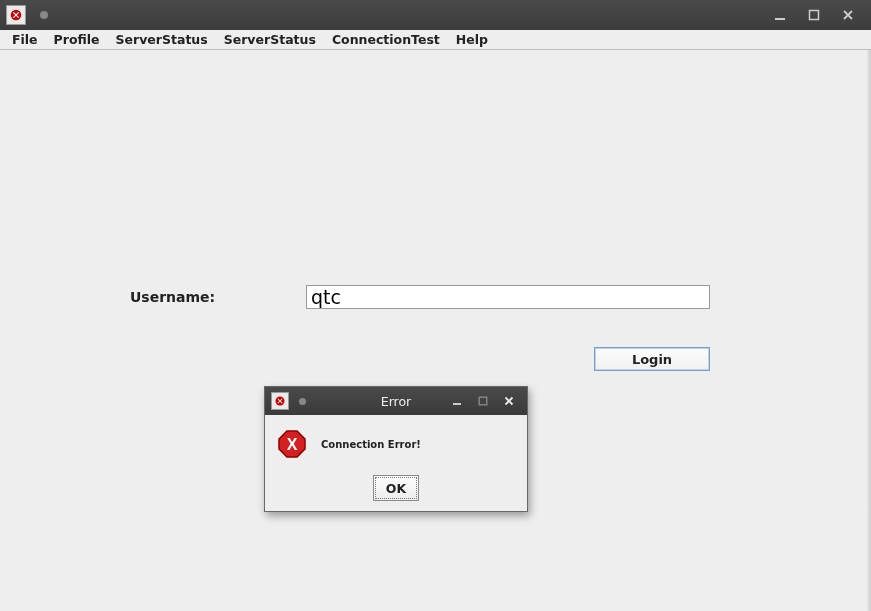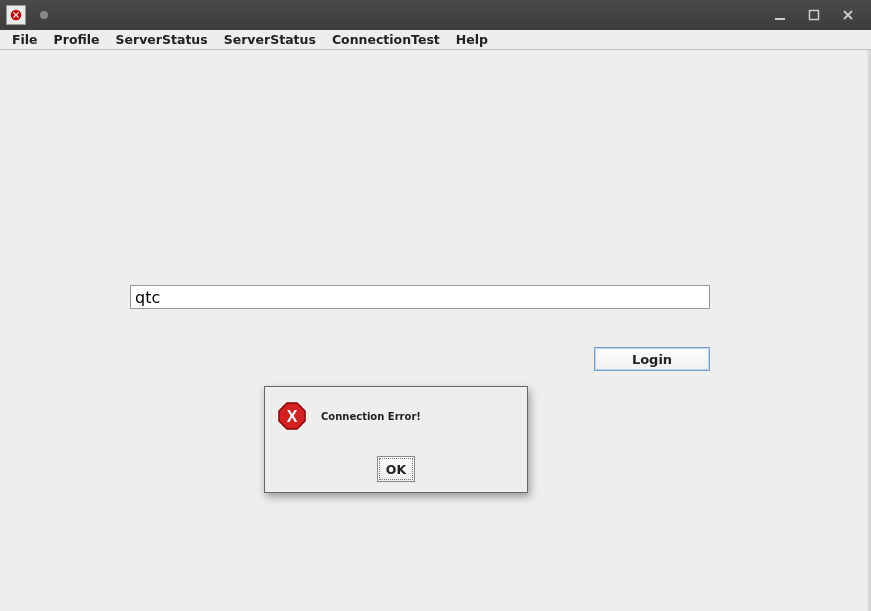--- a/index.html
+++ b/index.html
@@ -82,21 +82,21 @@
       font-weight: bold;
       font-size: 14px;
       color: #222;
     }
     .text-input {
       flex: 1;
       height: 24px;
       border: 1px solid #9a9a9a;
       background: #fff;
       font-family: inherit;
-      font-size: 16px;
+      font-size: 19px;
       padding: 0 4px;
       outline: none;
     }
     .text-input.selected-text { color: #000; }
     .text-input.selected-text::selection { background: #b4d5ff; }
     .login-btn-row {
       display: flex;
       justify-content: flex-end;
       margin-top: 32px;
     }
@@ -173,32 +173,31 @@
     }
     .dialog-msg {
       font-weight: bold;
       font-size: 10px;
       color: #222;
     }
     .dialog-btn-row {
       display: flex; justify-content: center;
     }
     .ok-btn {
-      width: 38px;
+      width: 46px;
       height: 26px;
       background: linear-gradient(#fdfdfd, #ededed);
       border: 1px solid #8a8a8a;
       outline: 1px dotted #777;
       outline-offset: -3px;
       font-weight: bold;
       font-family: inherit;
       font-size: 12.5px;
       color: #222;
       cursor: pointer;
-      margin-top: 9px;
     }
     
     .scroll-gutter {
       position: absolute;
       right: 0; top: 0; bottom: 0;
       width: 4px;
       background: linear-gradient(to left, #cfcfcf, #e6e6e6);
     }
   </style>
 </head>
@@ -237,31 +236,59 @@
   <span class="menu-item">ServerStatus</span>
   <span class="menu-item">ServerStatus</span>
   <span class="menu-item">ConnectionTest</span>
   <span class="menu-item">Help</span>
 </div>
 
 <div class="client">
 
   <div class="login-form">
     <div class="form-row">
+      <div class="form-label">Username:</div>
       <input class="text-input selected-text" type="text" value="qtc" style="">
     </div>
     <div class="login-btn-row">
       <button class="login-btn">Login</button>
     </div>
   </div>
 
   <div class="scroll-gutter"></div>
 </div>
 
 <div class="dialog">
+  <div class="dialog-titlebar">
+    <div class="dialog-app-icon">
+      <svg viewBox="0 0 16 16">
+          <circle cx="8" cy="8" r="6" fill="#c00"></circle>
+          <path d="M5 5 L11 11 M11 5 L5 11" stroke="#fff" stroke-width="1.4"></path>
+        </svg>
+    </div>
+    <div class="dialog-dot"></div>
+    <div class="dialog-title">Error</div>
+    <div class="dialog-right">
+      <div class="dialog-win-btn">
+        <svg width="10" height="10" viewBox="0 0 10 10">
+            <rect x="1" y="7" width="8" height="2" fill="#ccc"></rect>
+          </svg>
+      </div>
+      <div class="dialog-win-btn">
+        <svg width="10" height="10" viewBox="0 0 10 10">
+            <rect x="1.2" y="1.2" width="7.6" height="7.6" fill="none" stroke="#888" stroke-width="1.4"></rect>
+          </svg>
+      </div>
+      <div class="dialog-win-btn">
+        <svg width="10" height="10" viewBox="0 0 10 10">
+            <path d="M1.5 1.5 L8.5 8.5 M8.5 1.5 L1.5 8.5" stroke="#eee" stroke-width="1.8"></path>
+          </svg>
+      </div>
+    </div>
+  </div>
   <div class="dialog-body">
     <div class="dialog-msg-row">
       <div class="err-icon">
         <svg width="30" height="30" viewBox="0 0 30 30">
           <polygon points="10,2 20,2 28,10 28,20 20,28 10,28 2,20 2,10" fill="#d42020" stroke="#8a0000" stroke-width="1.5"></polygon>
           <text x="15" y="21" text-anchor="middle" font-family="Arial" font-weight="bold" font-size="16" fill="#fff">X</text>
         </svg>
       </div>
       <div class="dialog-msg">Connection Error!</div>
     </div>

